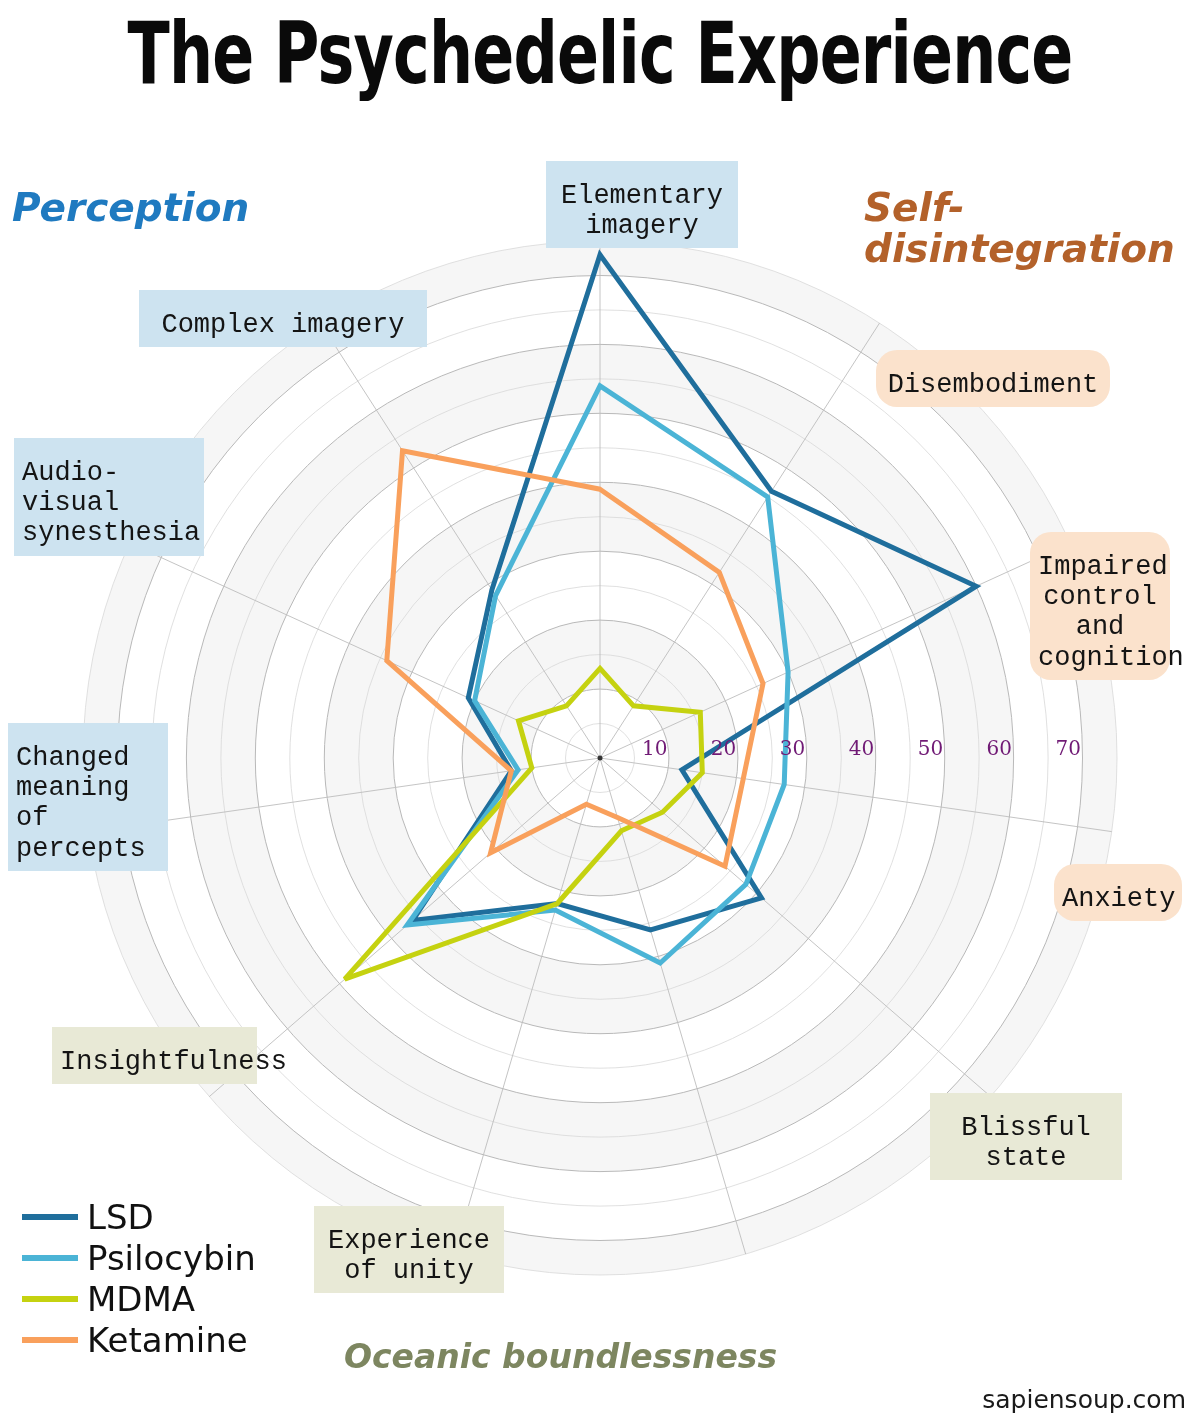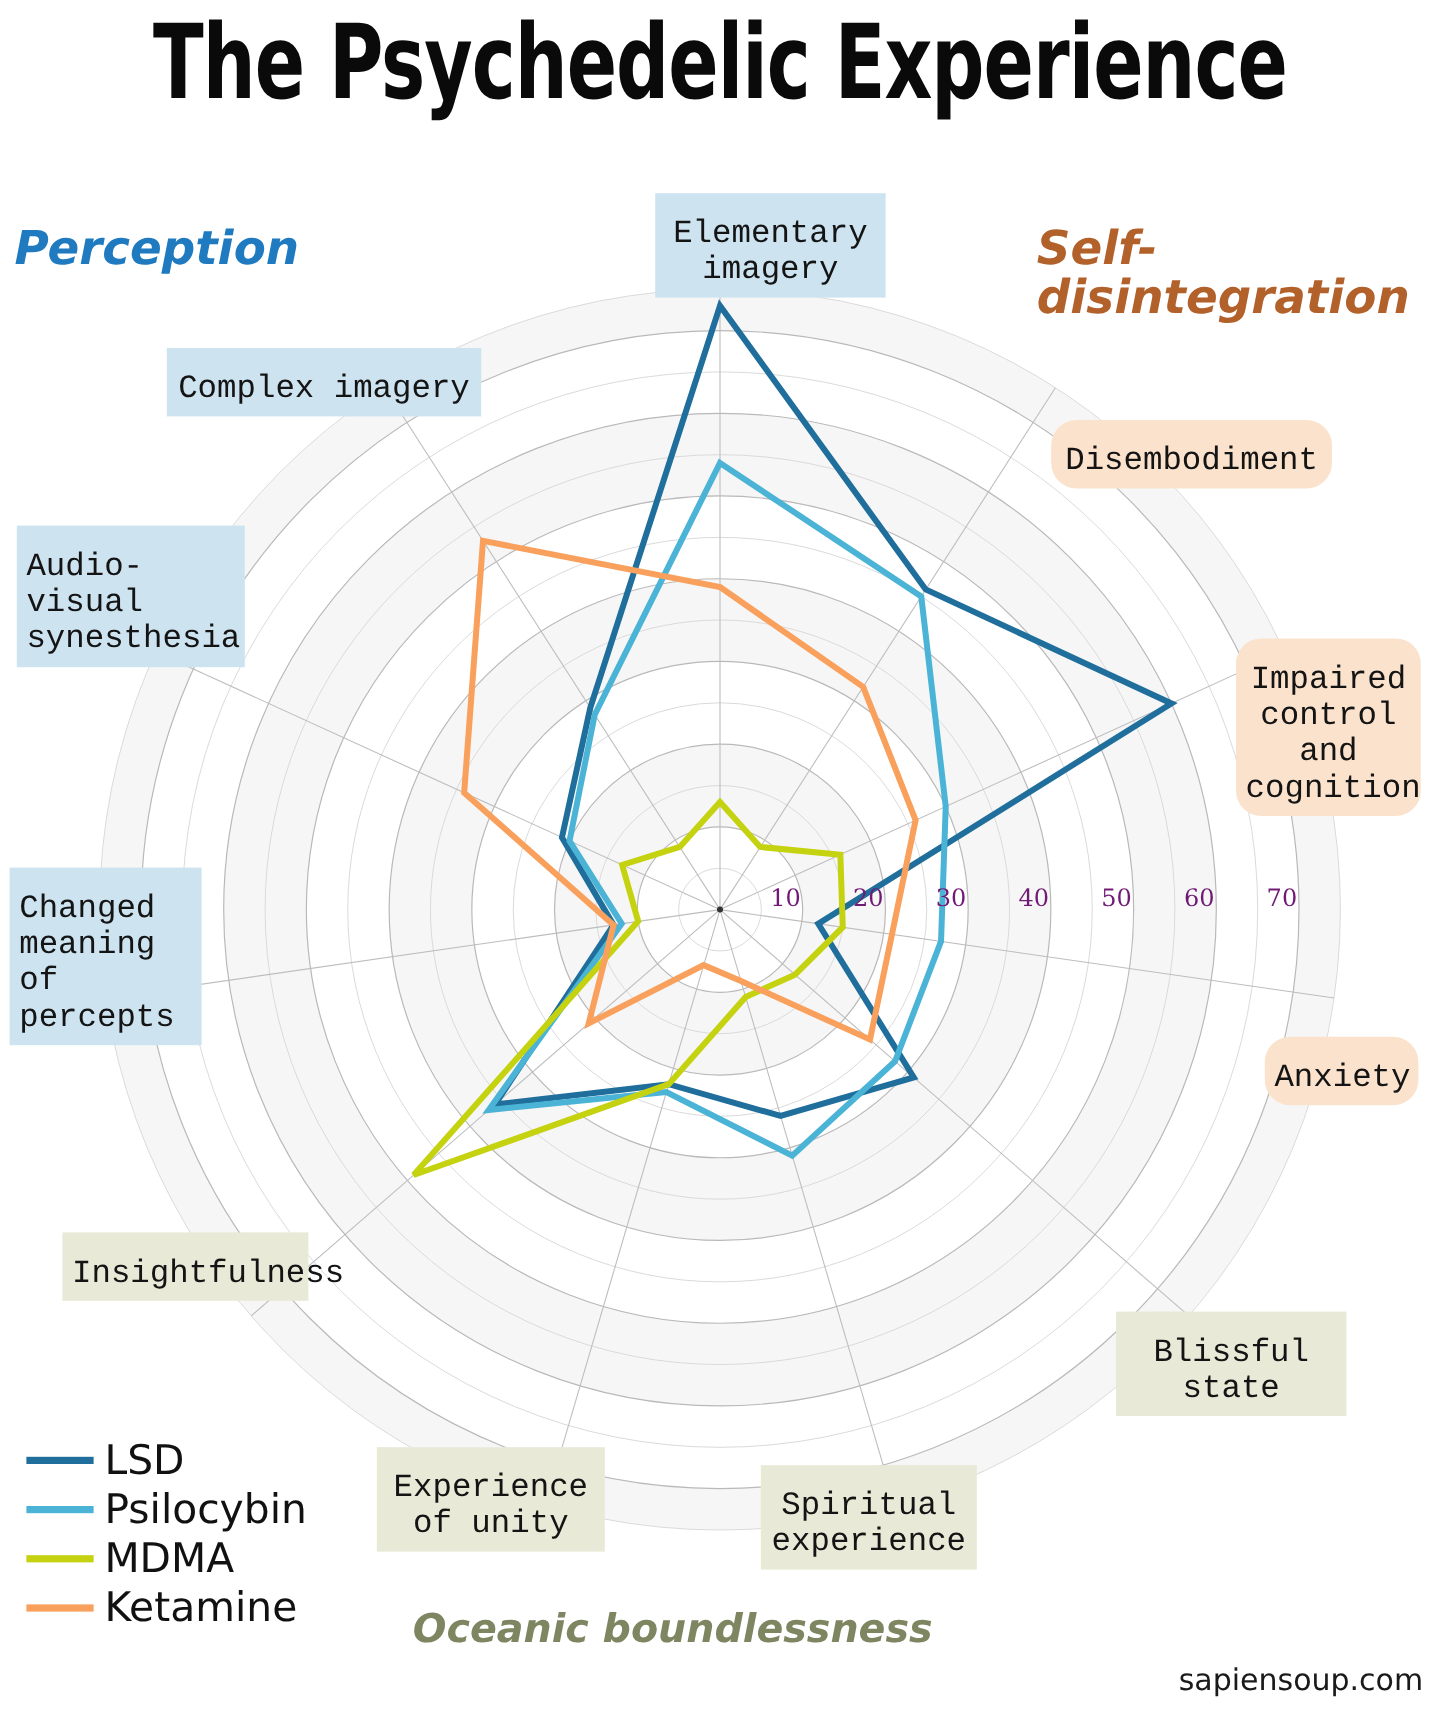--- a/index.html
+++ b/index.html
@@ -112,29 +112,28 @@
       <div class="tick" style="left: 641.933px; top: 736px;">10</div>
       <div class="tick" style="left: 710.867px; top: 736px;">20</div>
       <div class="tick" style="left: 779.8px; top: 736px;">30</div>
       <div class="tick" style="left: 848.733px; top: 736px;">40</div>
       <div class="tick" style="left: 917.667px; top: 736px;">50</div>
       <div class="tick" style="left: 986.6px; top: 736px;">60</div>
       <div class="tick" style="left: 1055.53px; top: 736px;">70</div>
     </div>
 
   <div class="axlabel bg-blue" style="left:546px;top:161px;width:192px;text-align:center;">Elementary imagery</div>
-  <div class="axlabel bg-blue" style="left:139px;top:290px;width:262px;text-align:center;">Complex imagery</div>
+  <div class="axlabel bg-blue" style="left:139px;top:290px;width:288px;text-align:center;">Complex imagery</div>
   <div class="axlabel bg-blue" style="left:14px;top:438px;width:190px;text-align:left;">Audio-visual<br>synesthesia</div>
   <div class="axlabel bg-blue" style="left:8px;top:723px;width:160px;text-align:left;">Changed<br>meaning of<br>percepts</div>
   <div class="axlabel bg-olive" style="left:52px;top:1027px;width:205px;text-align:center;">Insightfulness</div>
   <div class="axlabel bg-olive" style="left:314px;top:1206px;width:190px;text-align:center;">Experience<br>of unity</div>
-  <div class="axlabel bg-olive" style="left:634px;top:1221px;width:180px;text-align:center;">Spiritual<br>experience</div>
   <div class="axlabel bg-olive" style="left:930px;top:1093px;width:192px;text-align:center;">Blissful state</div>
   <div class="axlabel bg-orange" style="left:1054px;top:864px;width:128px;text-align:center;">Anxiety</div>
-  <div class="axlabel bg-orange" style="left:1030px;top:532px;width:154px;text-align:center;">Impaired<br>control and<br>cognition</div>
+  <div class="axlabel bg-orange" style="left:1030px;top:532px;width:140px;text-align:center;">Impaired<br>control and<br>cognition</div>
   <div class="axlabel bg-orange" style="left:876px;top:350px;width:234px;text-align:center;">Disembodiment</div>
 
   <div class="legend">
     <div class="legend-row">
       <span class="legend-swatch" style="background:#1f6e9c"></span>
       <span class="legend-text">LSD</span>
     </div>
     <div class="legend-row">
       <span class="legend-swatch" style="background:#4bb4d6"></span>
       <span class="legend-text">Psilocybin</span>

